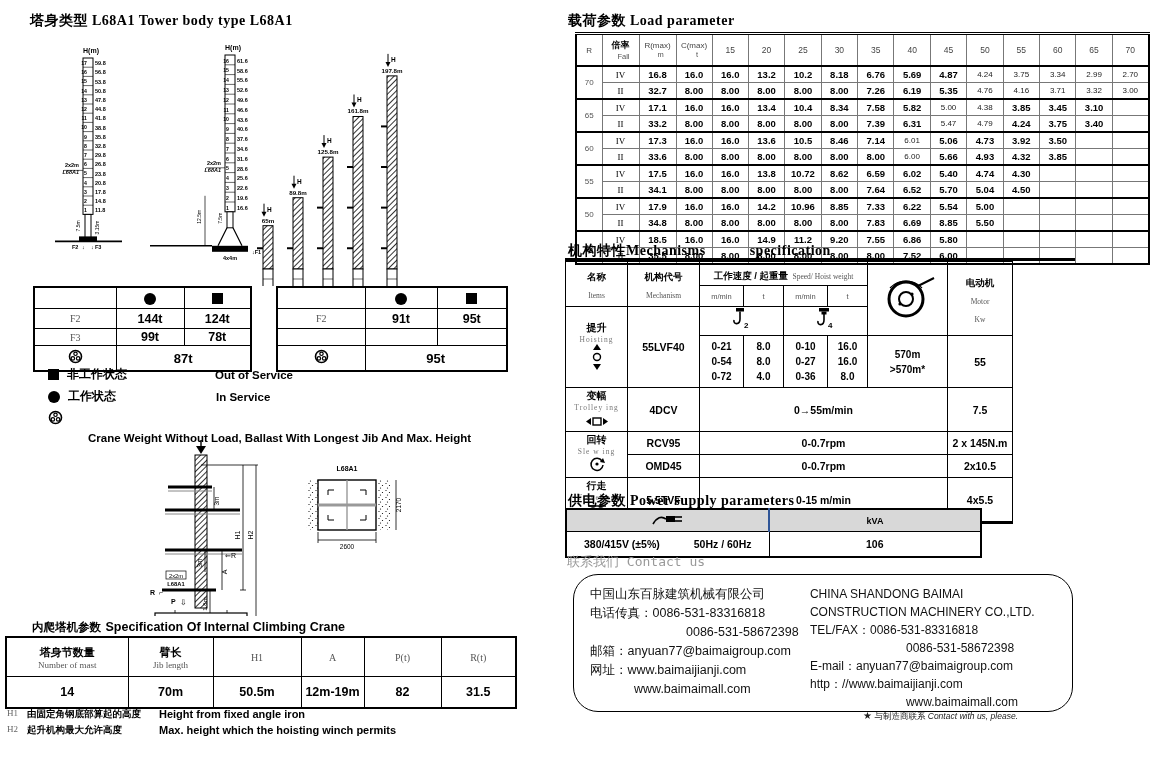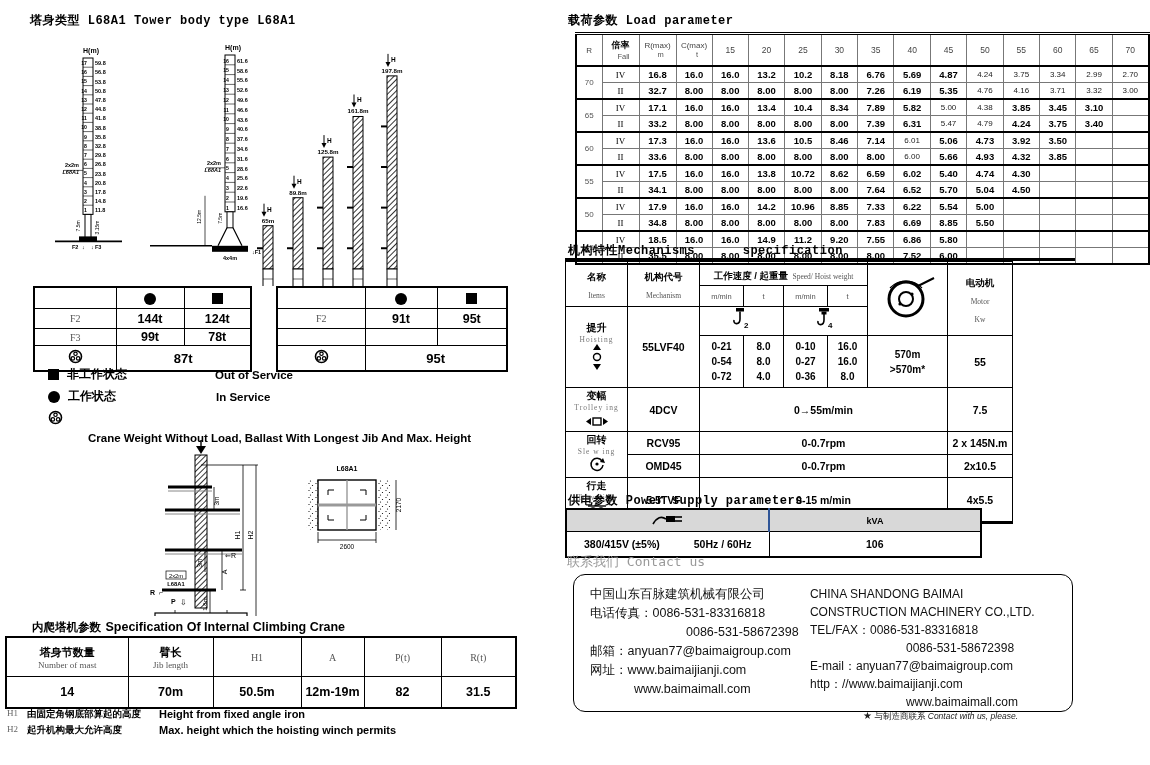--- a/index.html
+++ b/index.html
@@ -1,20 +1,20 @@
 <!DOCTYPE html>
 <html><head>
 <meta charset="utf-8">
 <style>
   html,body{margin:0;padding:0;background:#fff;}
   body{font-family:"Liberation Sans",sans-serif;color:#000;}
   .page{position:relative;width:1150px;height:765px;background:#fff;overflow:hidden;}
   .col-left{position:absolute;left:0;top:0;width:560px;height:765px;}
   .col-right{position:absolute;left:563px;top:0;width:587px;height:765px;}
-  .doc-title{font-weight:bold;font-size:12px;font-family:Liberation Mono, monospace;letter-spacing:.5px;}
+  .doc-title{font-weight:bold;font-size:14px;font-family:Liberation Serif, serif;letter-spacing:.5px;}
   .left-title{position:absolute;left:30px;top:12px;}
   svg text{font-family:"Liberation Sans",sans-serif;fill:#000;}
 
   
   .weight-area{position:absolute;left:33px;top:286px;display:flex;gap:24px;}
   table.wtable{border-collapse:collapse;table-layout:fixed;}
   table.wtable td{border:1px solid #000;text-align:center;vertical-align:middle;padding:0;}
   table.wtable{border:2px solid #000;}
   .wtable .hdr td{height:20px;}
   .wtable .r1 td{height:19px;}
@@ -84,21 +84,21 @@
   .power-title{position:absolute;left:5px;top:492px;}
   table.power{position:absolute;left:2px;top:508px;border-collapse:collapse;table-layout:fixed;border:2px solid #000;}
   table.power td{border:1px solid #000;text-align:center;vertical-align:middle;}
   .power .ph td{height:19px;background:#d8d8d8;}
   .power .ph td.kva{border-left:2px solid #2f5597;font-weight:bold;font-size:9px;}
   .power .pv td{height:22px;font-weight:bold;font-size:10.5px;}
   .power .vsep{display:inline-block;width:34px;}
 
   
   .contact-label{position:absolute;left:4px;top:553px;color:#999;font-family:"DejaVu Sans Mono",monospace;font-size:13px;}
-  .contact-box{position:absolute;left:10px;top:574px;width:468px;height:118px;border:1.5px solid #000;border-radius:12px;padding:10px 14px 8px 16px;display:flex;}
+  .contact-box{position:absolute;left:10px;top:574px;width:468px;height:118px;border:1.5px solid #000;border-radius:25px;padding:10px 14px 8px 16px;display:flex;}
   .contact-col{font-size:12.5px;line-height:19px;color:#111;}
   .contact-col.lft{width:47%;}
   .contact-col.rgt{width:53%;font-size:12px;line-height:18px;}
   .contact-col .ind1{padding-left:44px;}
   .contact-col .ind2{padding-left:96px;}
   .star-note{position:absolute;left:0;top:710px;width:455px;text-align:right;font-size:8.5px;color:#222;}
   .star-note .star{font-size:10px;}
   .star-note .en{margin-left:0;font-style:italic;}
 </style>
 </head>
@@ -662,21 +662,21 @@
           </tr>
           <tr class="gtop">
             <td class="rcol" rowspan="2">65</td>
             <td class="fall">IV</td>
             <td class="bold">17.1</td>
             <td class="bold">16.0</td>
             <td class="bold">16.0</td>
             <td class="bold">13.4</td>
             <td class="bold">10.4</td>
             <td class="bold">8.34</td>
-            <td class="bold">7.89</td>
+            <td class="bold">7.58</td>
             <td class="bold">5.82</td>
             <td class="light">5.00</td>
             <td class="light">4.38</td>
             <td class="bold">3.85</td>
             <td class="bold">3.45</td>
             <td class="bold">3.10</td>
             <td class="bold"></td>
           </tr>
           <tr>
             <td class="fall">II</td>

